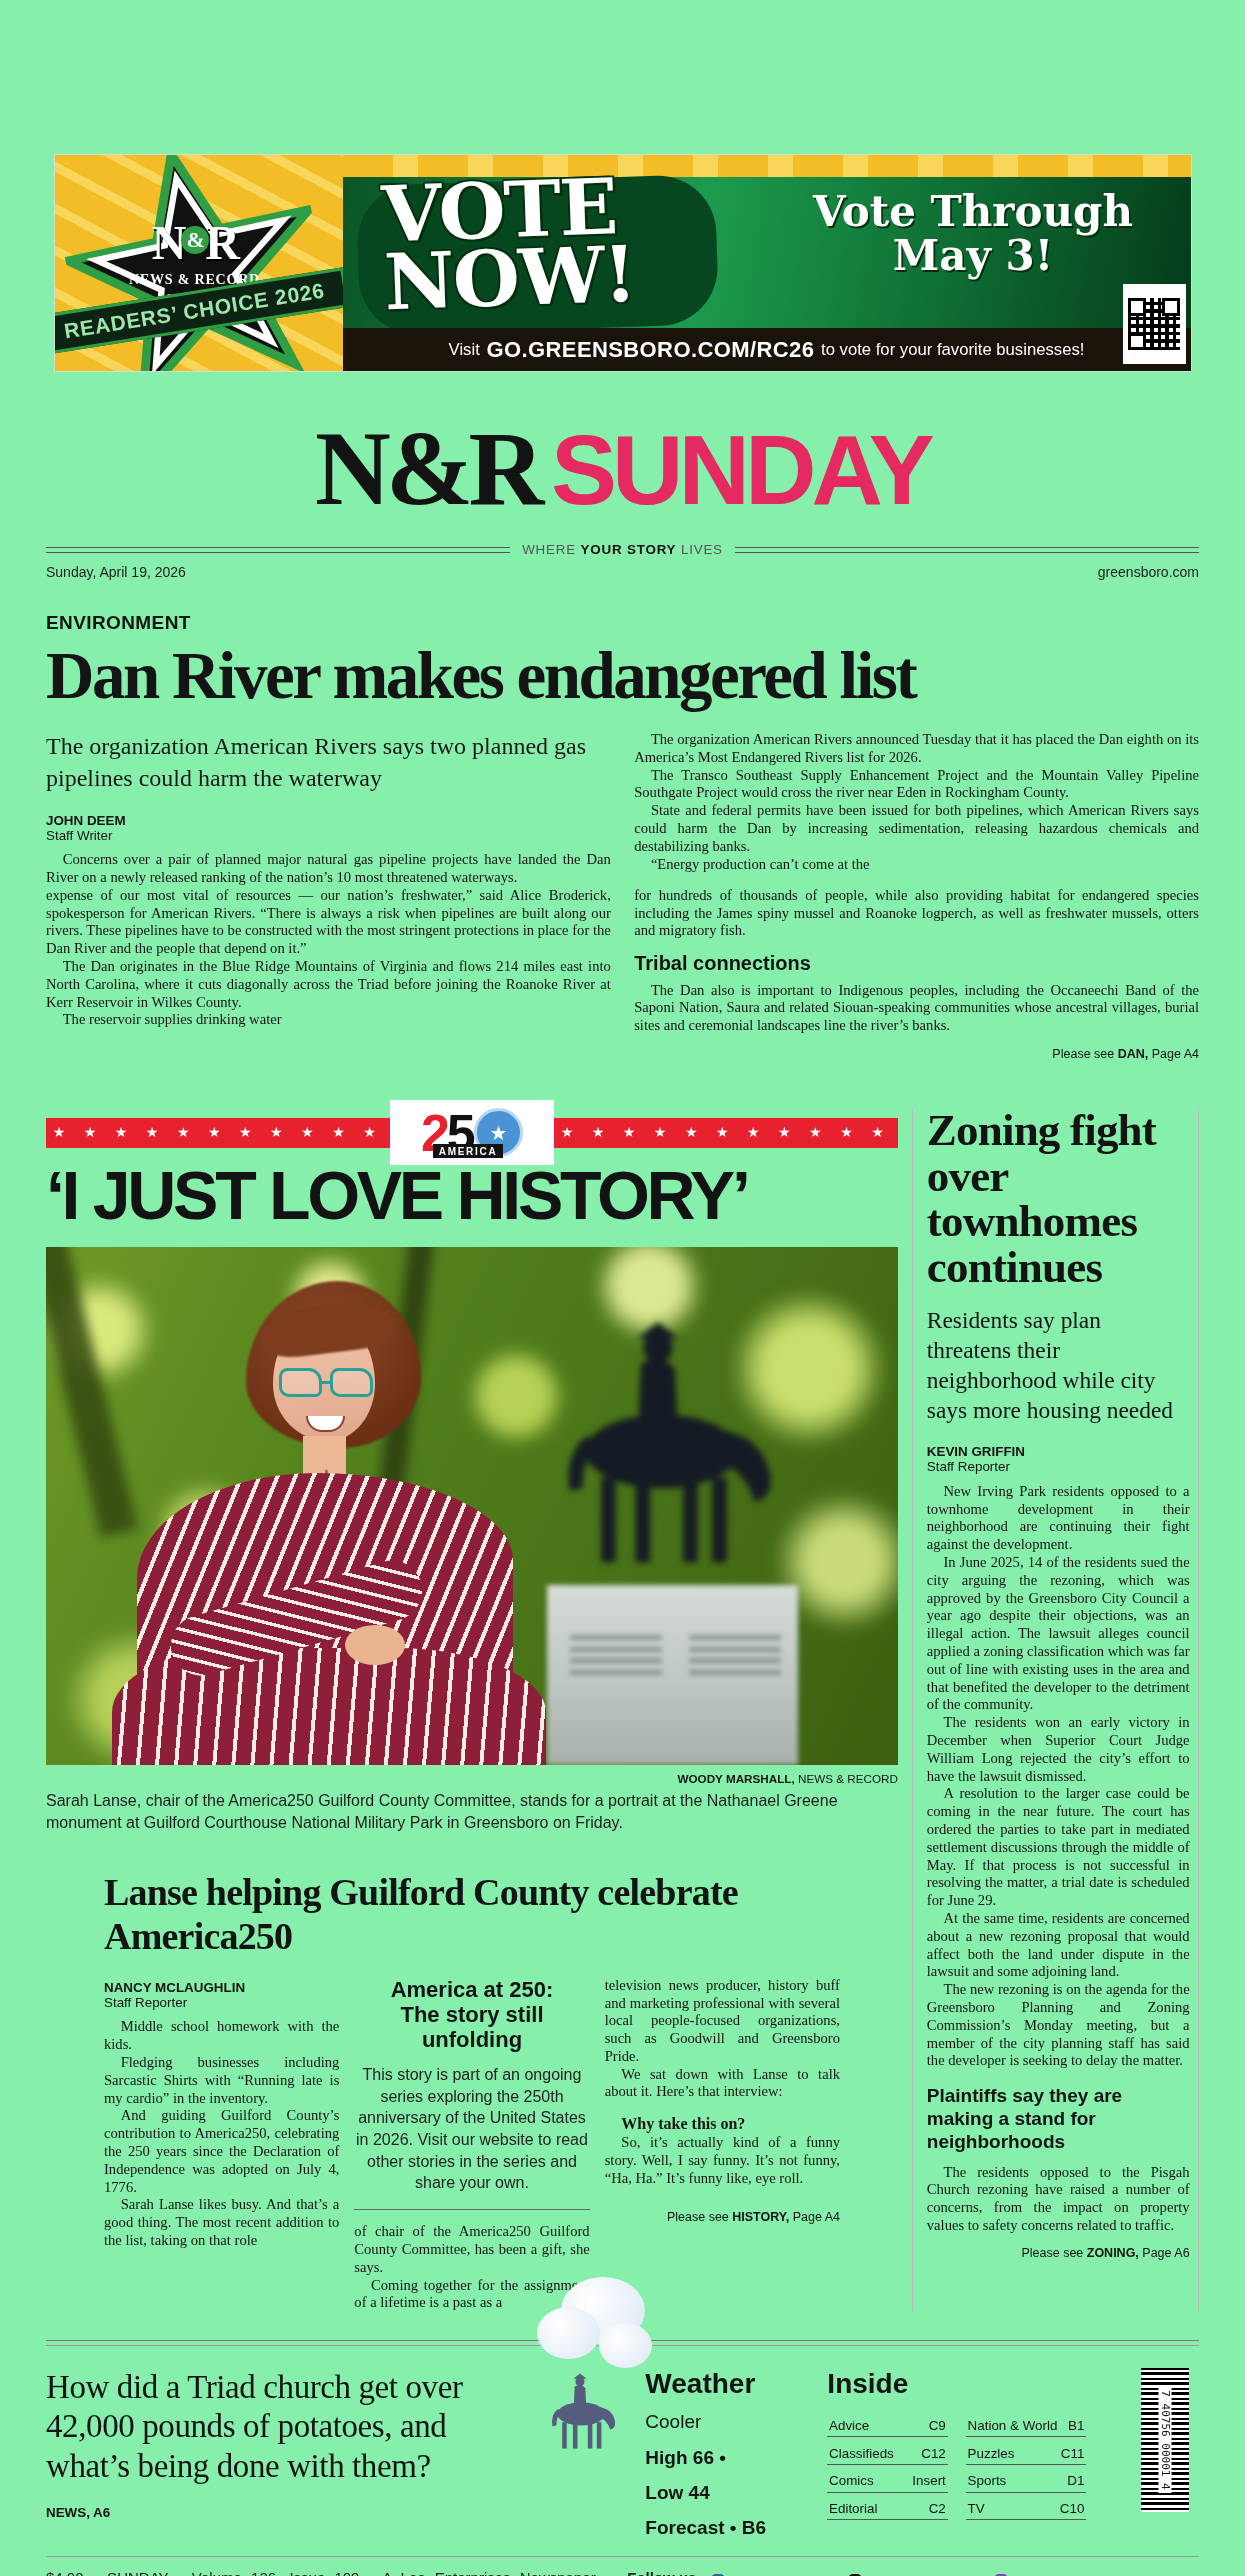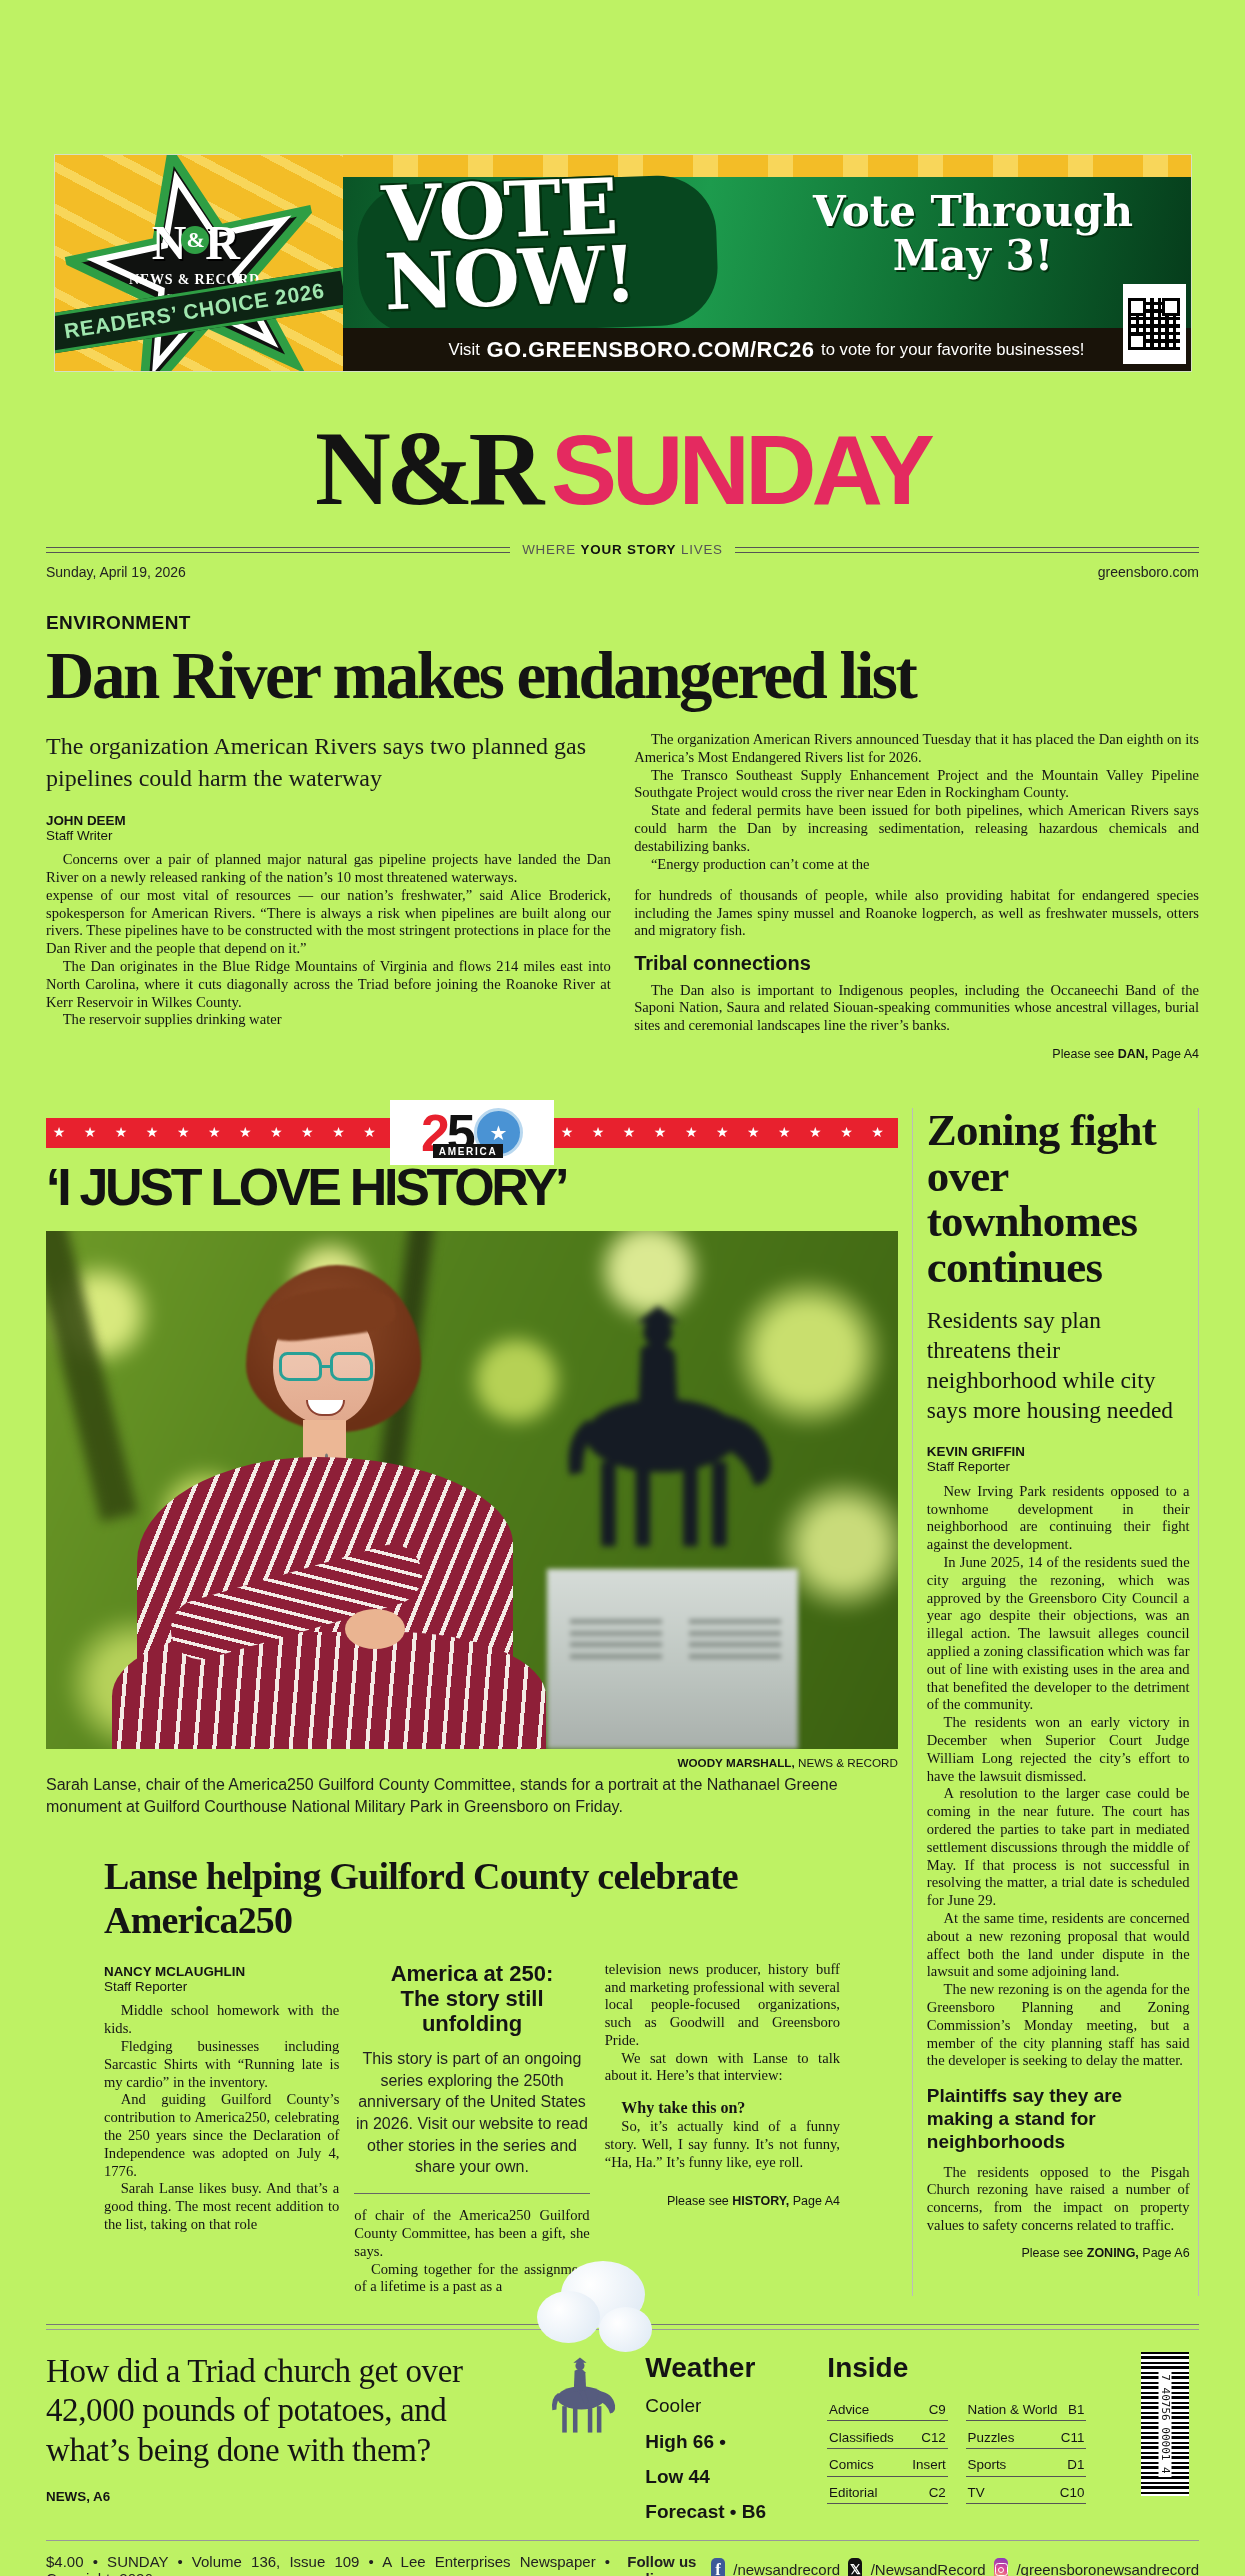--- a/index.html
+++ b/index.html
@@ -1,16 +1,16 @@
 <!DOCTYPE html>
 <html style="font-size:13.4px"><head>
 <meta charset="utf-8">
 <style>
   html,body{margin:0;padding:0;background:#fff;}
-  .page{width:1245px;height:2576px;background:#bef264;position:relative;overflow:hidden;
+  .page{width:1245px;height:2576px;background:#86efac;position:relative;overflow:hidden;
         font-family:"Liberation Serif",serif;color:#141414;}
   .content{padding:0 46px;}
   .sans{font-family:"Liberation Sans",sans-serif;margin-left:28px;}
 
   
   .ad-banner{width:1136px;height:216px;margin:155px auto 0;position:relative;display:flex;
              box-shadow:0 0 0 0.8px #ddd;}
   .ad-left{width:288px;position:relative;overflow:hidden;
            background:repeating-linear-gradient(28deg,#f3bd27 0 28px,#f8d65a 28px 37px);}
   .star-svg{position:absolute;left:15px;top:-11.7px;width:251px;height:251px;transform:rotate(-12deg);}
@@ -83,21 +83,21 @@
   .stars-band{flex:1;background:#e8212e;color:#fff;height:30px;display:flex;align-items:center;
               justify-content:center;font-size:14px;letter-spacing:7.5px;overflow:hidden;white-space:nowrap;}
   .a250-logo{width:164px;display:flex;align-items:center;justify-content:center;position:relative;
              height:65px;background:#fff;}
   .lg2{font:900 52px "Liberation Sans",sans-serif;color:#e8212e;letter-spacing:-3.3px;}
   .lg5{font:900 52px "Liberation Sans",sans-serif;color:#111;letter-spacing:-3.3px;}
   .lg0{width:43px;height:43px;border-radius:50%;background:#4a93d4;border:3.3px solid #b9d8ef;
        display:flex;align-items:center;justify-content:center;color:#fff;font-size:20px;margin-left:1.7px;}
   .lg-america{position:absolute;left:15px;bottom:6.7px;background:#131313;color:#fff;
        font:bold 10px "Liberation Sans",sans-serif;letter-spacing:1.7px;padding:1.7px 5.8px;}
-  .feat-headline{font-family:"Liberation Sans",sans-serif;font-weight:900;font-size:52px;
+  .feat-headline{font-family:"Liberation Sans",sans-serif;font-weight:900;font-size:68px;
        letter-spacing:-3.3px;color:#131313;margin-top:13.4px;line-height:1;}
 
   
   .photo{width:852px;height:518px;margin-top:18.4px;position:relative;overflow:hidden;background:#4d7a1f;}
   .photo-bg{position:absolute;inset:-16.7px;filter:blur(7.5px);
     background:
      radial-gradient(circle at 8% 18%,rgba(223,238,130,.95) 0 3%,rgba(223,238,130,0) 6%),
      radial-gradient(circle at 20% 55%,rgba(210,230,110,.8) 0 4%,rgba(210,230,110,0) 7%),
      radial-gradient(circle at 34% 12%,rgba(238,244,150,.9) 0 3%,rgba(238,244,150,0) 6%),
      radial-gradient(circle at 55% 30%,rgba(200,225,95,.85) 0 5%,rgba(200,225,95,0) 8%),

